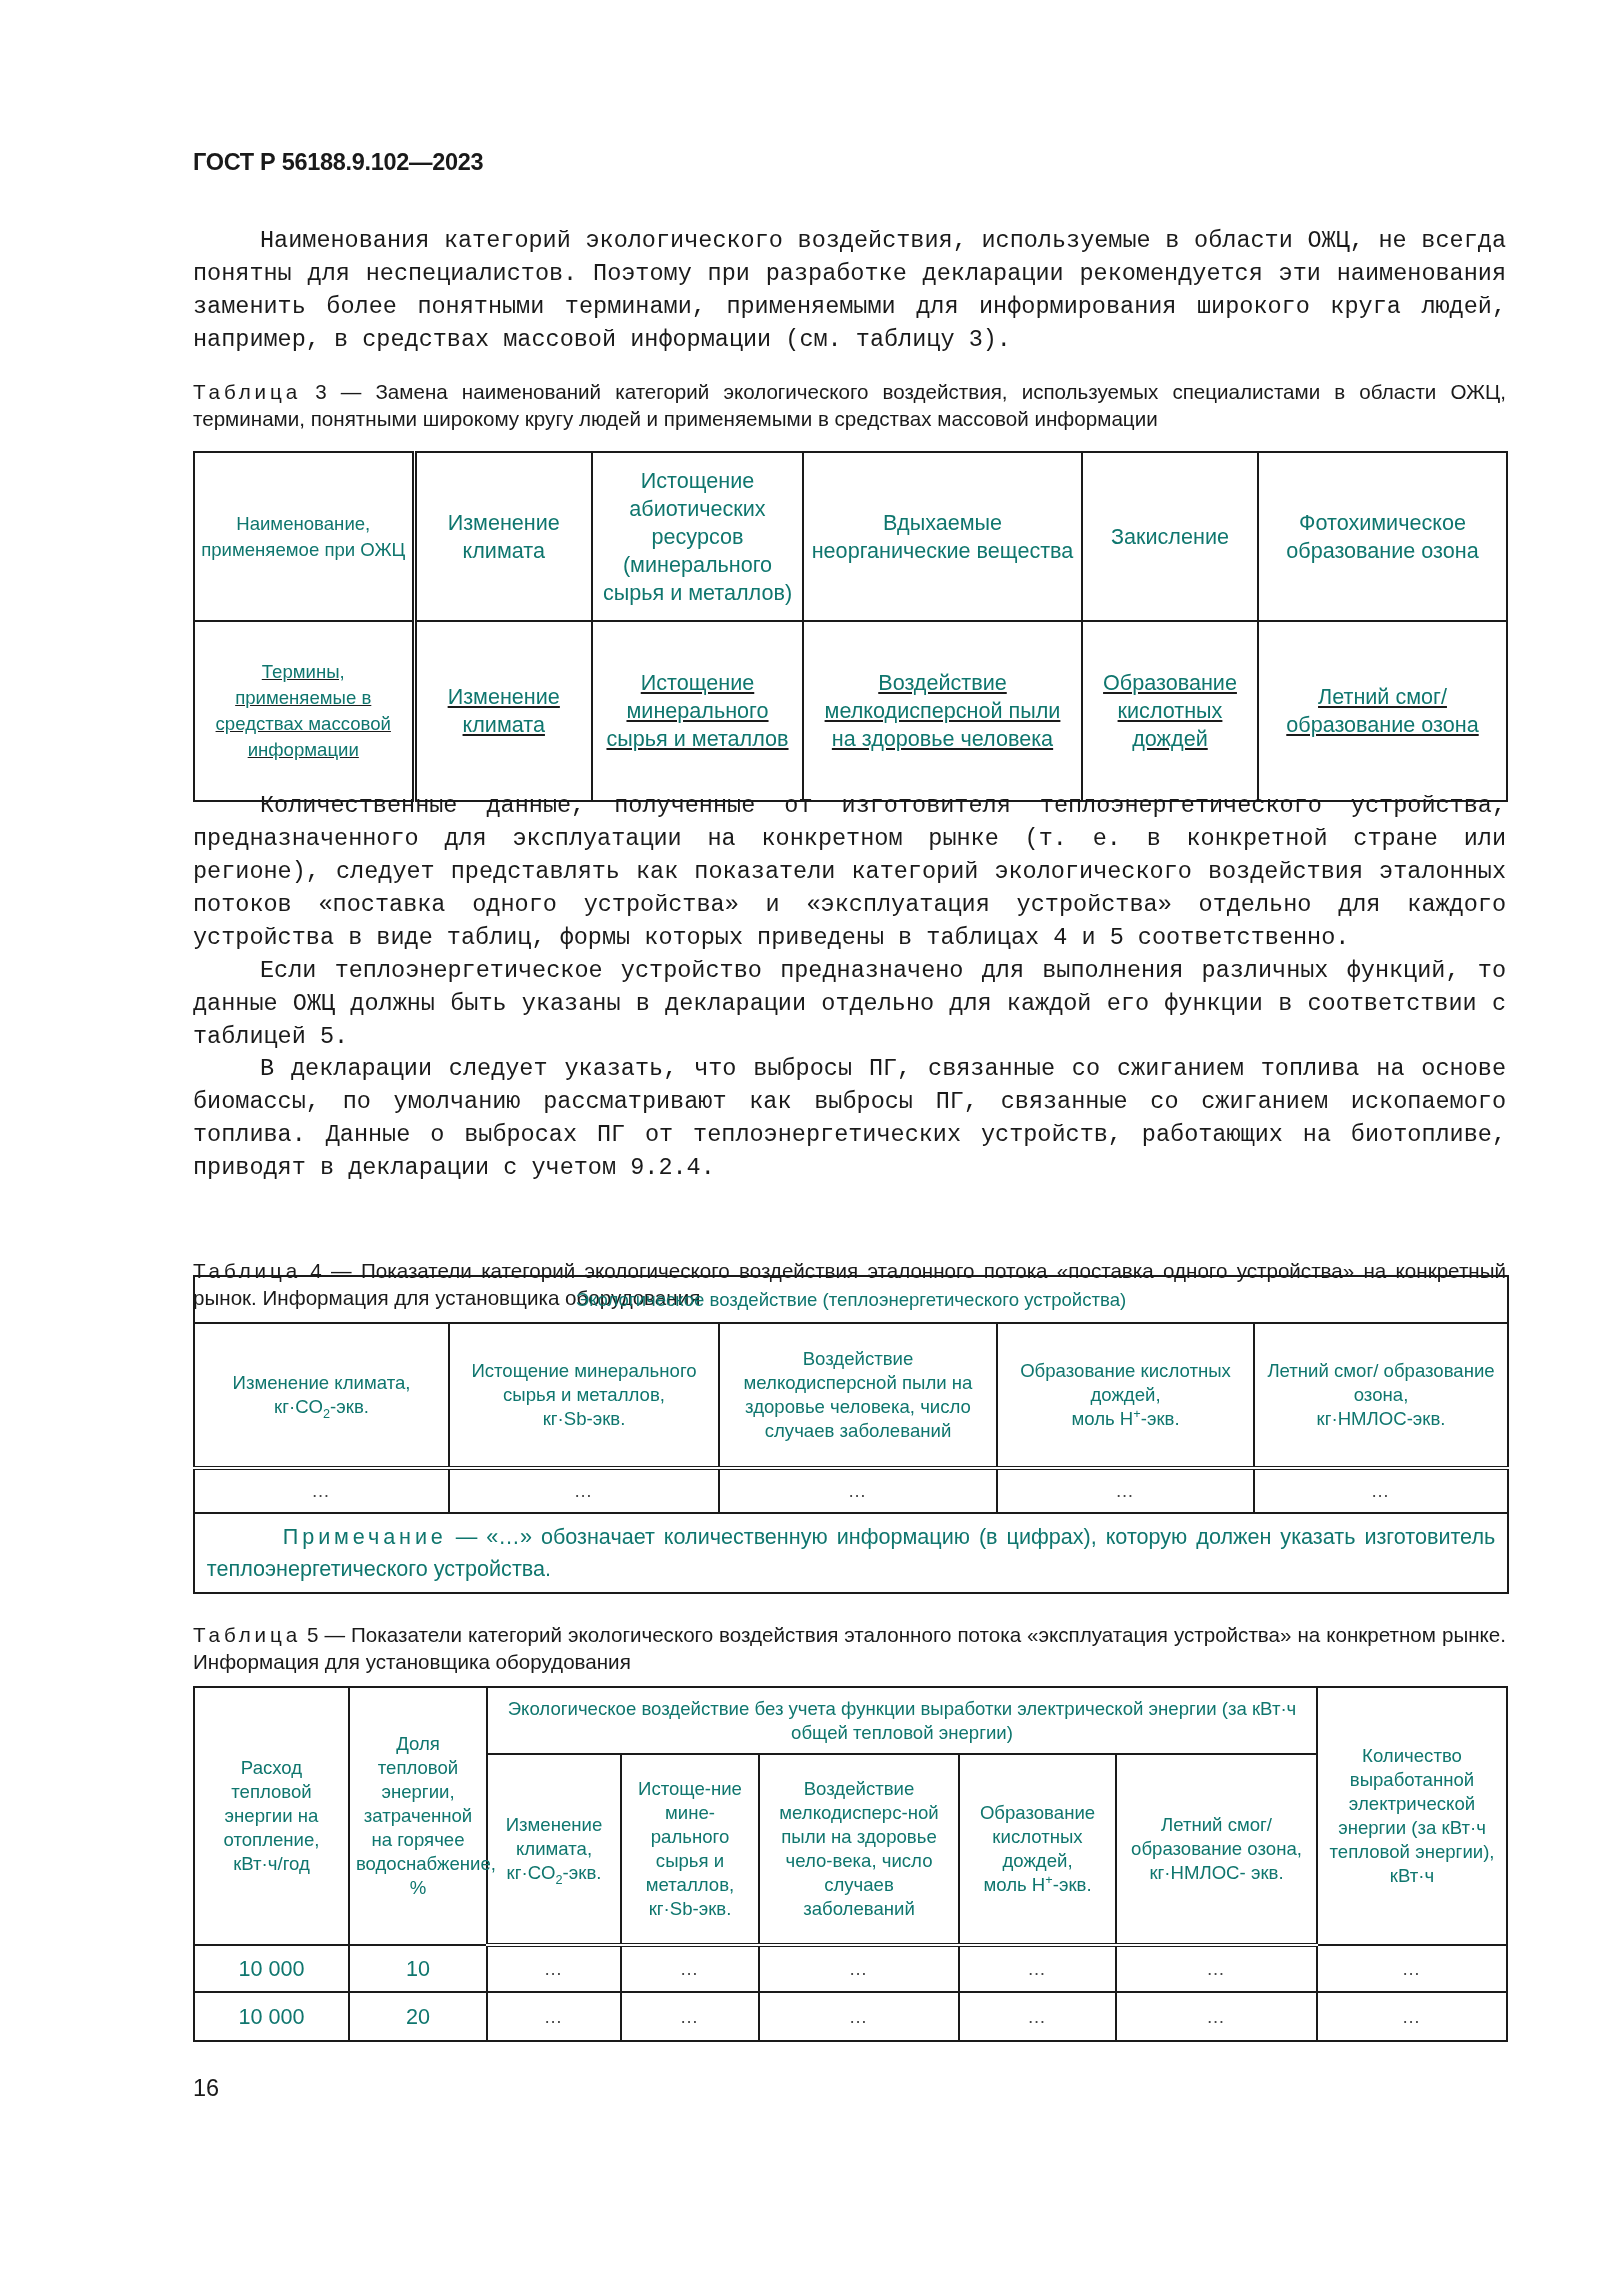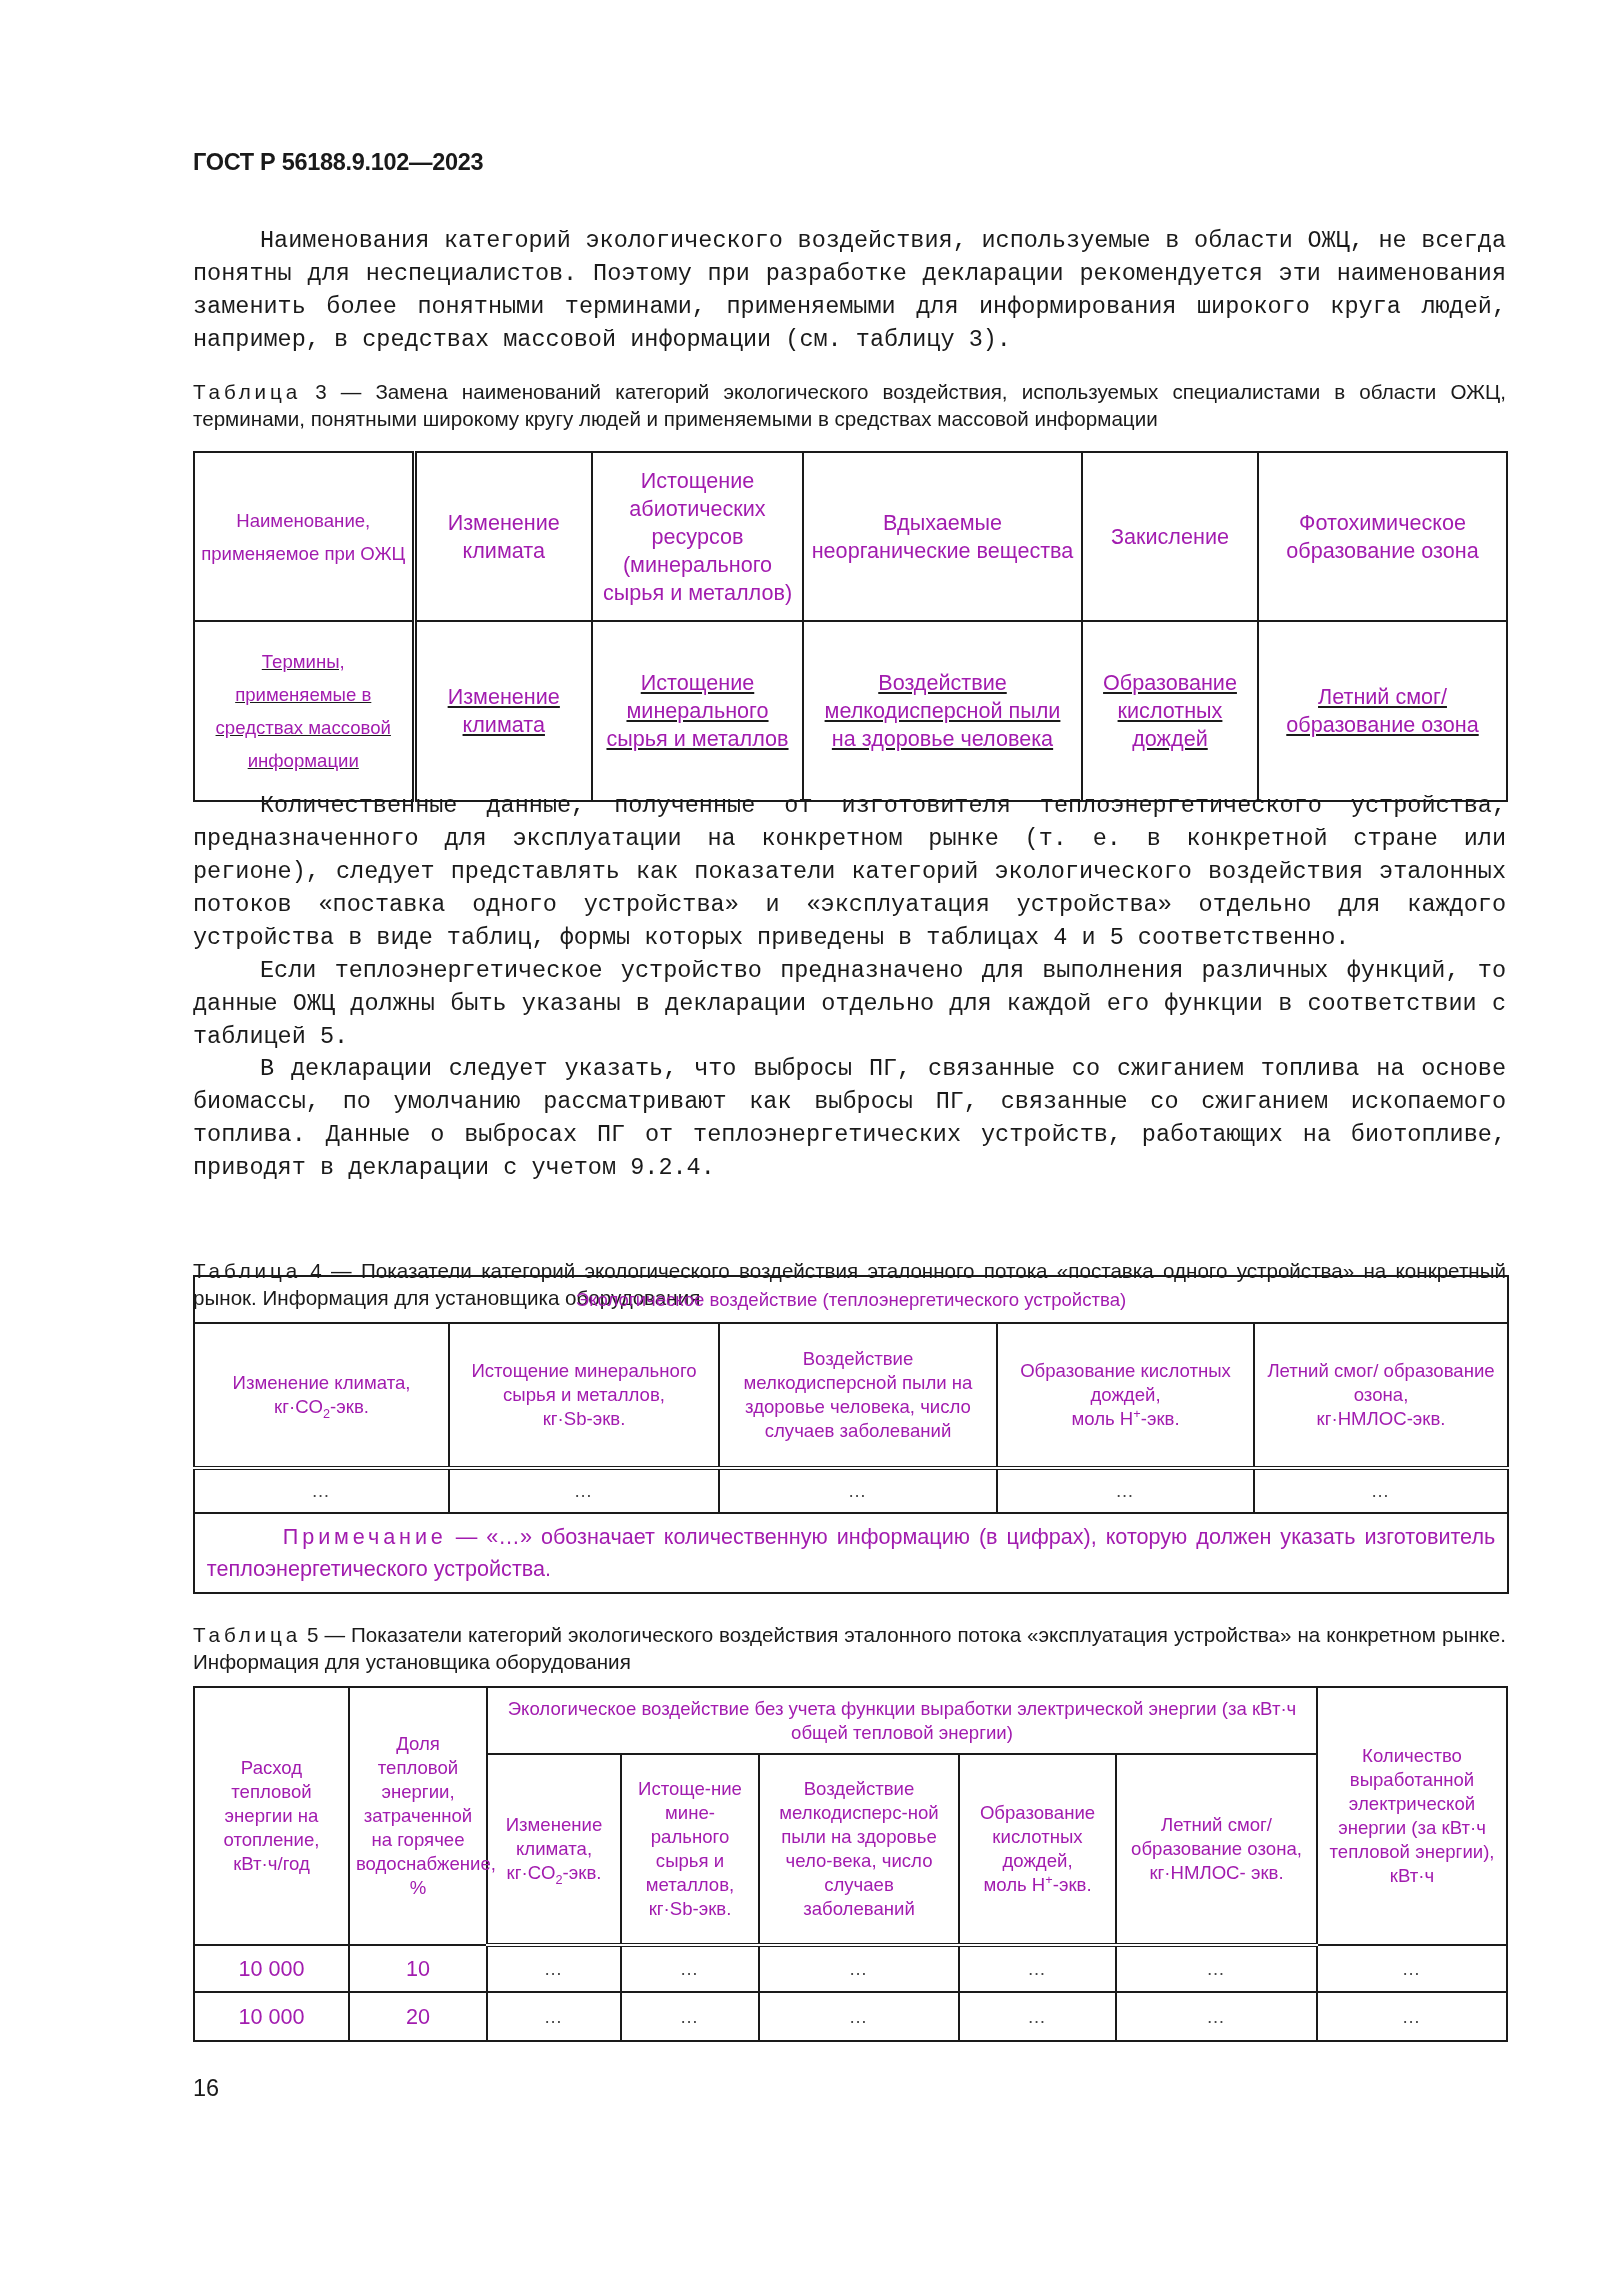--- a/index.html
+++ b/index.html
@@ -18,24 +18,24 @@
   .caption {
     left: 193px; width: 1313px; font-size: 20.6px; line-height: 26.5px; margin: 0; text-align: justify;
   }
   .spaced { letter-spacing: 3.9px; }
   table.gt {
     position: absolute; border-collapse: collapse; table-layout: fixed;
     border: 2.9px solid #1a1a1a;
   }
   table.gt td {
     border: 2px solid #1a1a1a; text-align: center; vertical-align: middle;
-    padding: 2px 5.9px; color: #a21caf;
+    padding: 2px 5.9px; color: #0f766e;
   }
   .t3 td { font-size: 21.6px; line-height: 28px; }
-  .t3 td.small { font-size: 18.6px; line-height: 33px; }
+  .t3 td.small { font-size: 18.6px; line-height: 26px; }
   .t3 td.dblr { border-right: 5.9px double #1a1a1a; }
   .t4 td, .t5 td { font-size: 18.6px; line-height: 24px; }
   .t4 tr.hdr-last td, .t5 tr.hdr-last td { border-bottom: 4.9px double #1a1a1a; }
   .t4 td.dots, .t5 td.dots { color: #444; letter-spacing: 2px; }
   .t5 td.num { font-size: 21.6px; }
   .t4 td.note {
     text-align: justify; font-size: 21.6px; line-height: 32px; padding: 5.9px 11.8px;
     text-indent: 76px; border-top: 2.9px solid #1a1a1a;
   }
   sub, sup { font-size: 12.7px; line-height: 0; }

